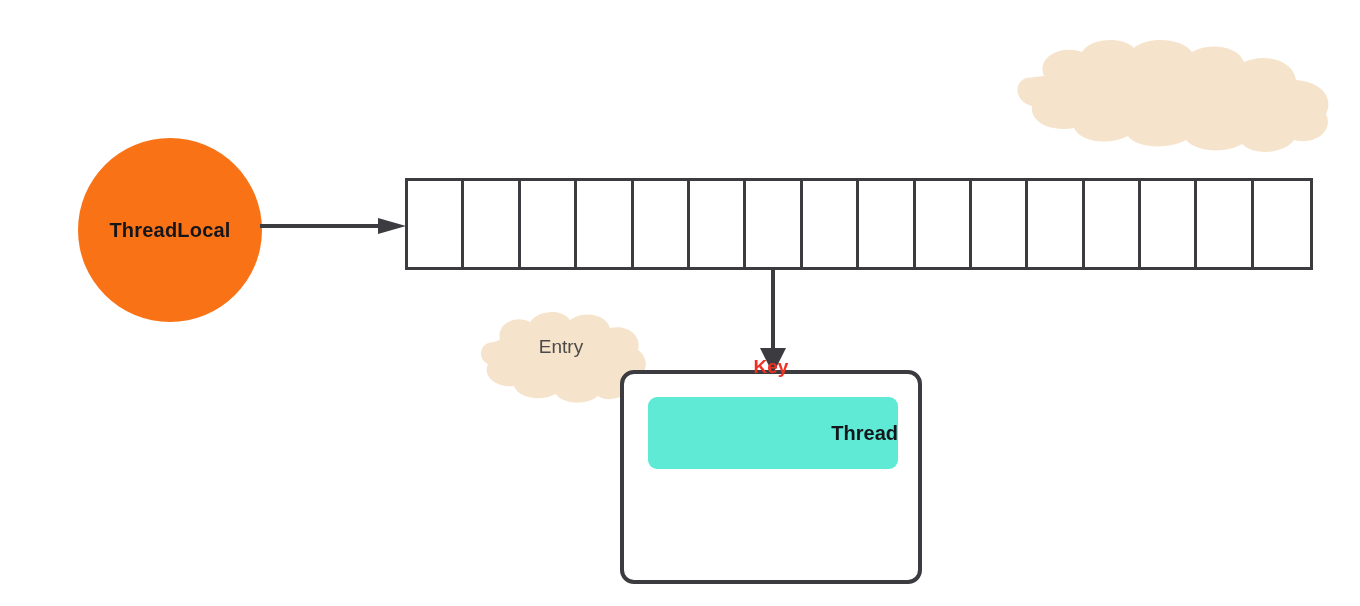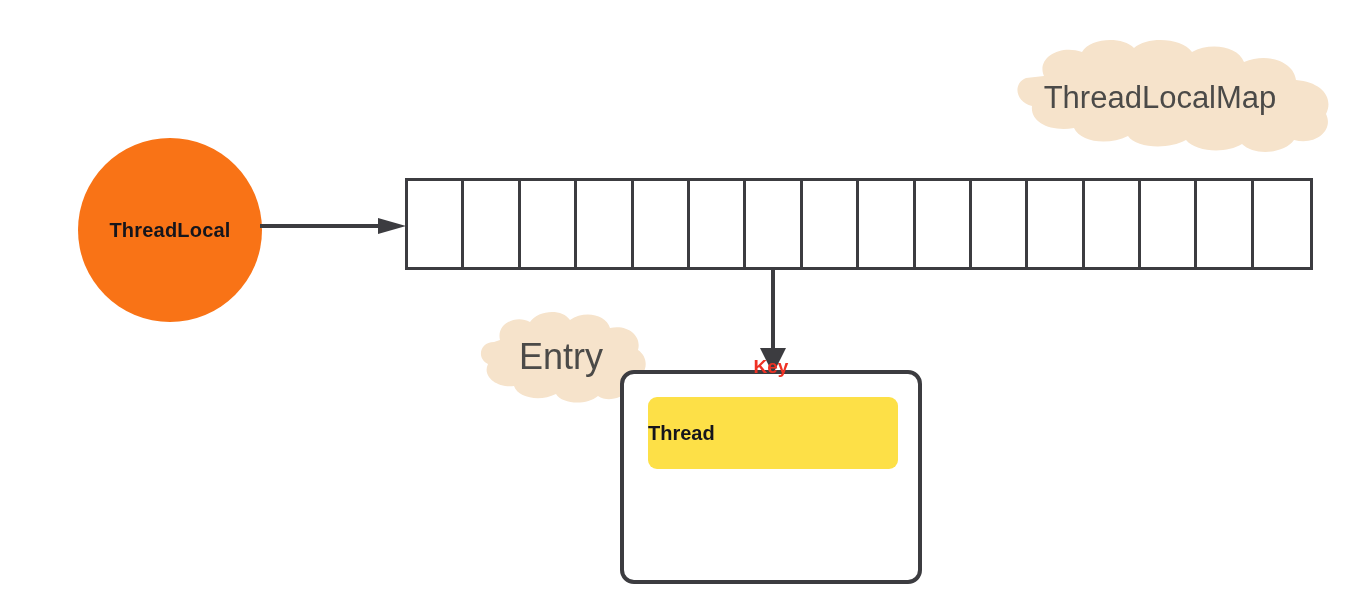--- a/index.html
+++ b/index.html
@@ -106,42 +106,42 @@
     font-size: 31px;
   }
   #cloud-entry {
     left: 470px;
     top: 310px;
     width: 182px;
     height: 94px;
   }
   #cloud-entry .cloud-label {
     top: 26px;
-    font-size: 36px;
+    font-size: 19px;
   }
 
   
   #entry-box {
     position: absolute;
     left: 620px;
     top: 370px;
     width: 302px;
     height: 214px;
     border: 4px solid #3c3c40;
     border-radius: 14px;
     box-sizing: border-box;
     background: #ffffff;
   }
   .slot {
     position: absolute;
-    background: #fde047;
+    background: #5eead4;
     border-radius: 9px;
     display: flex;
     align-items: center;
-    justify-content: flex-start;
+    justify-content: flex-end;
   }
   #entry-key-slot {
     left: 24px;
     top: 23px;
     width: 250px;
     height: 72px;
   }
   #entry-key-label {
     font-size: 20px;
     font-weight: bold;
@@ -212,21 +212,20 @@
   </div>
 
   <div class="cloud" id="cloud-threadlocalmap">
     <svg width="348" height="116" viewBox="0 0 348 116">
       <path fill="#f6e3cb" d="M58,36 C50,18 74,4 96,12 C104,-2 136,-4 148,8 C162,-4 196,-2 206,12
         C224,2 252,6 258,22 C282,12 308,22 310,40 C336,42 348,58 340,74
         C348,90 330,106 308,100 C298,114 268,116 256,104 C240,114 210,112 200,100
         C182,110 150,108 142,96 C122,106 94,102 88,88 C64,92 44,82 46,66
         C30,62 26,44 40,38 Z"></path>
     </svg>
-    <div class="cloud-label">ThreadLocalMap</div>
   </div>
 
   <div class="cloud" id="cloud-entry">
     <svg width="182" height="94" viewBox="0 0 182 94">
       <path fill="#f6e3cb" d="M30,30 C26,14 46,4 60,12 C68,0 92,-2 100,10 C114,0 136,4 140,18
         C158,14 172,26 168,40 C180,48 178,66 162,72 C160,86 140,94 128,86
         C116,96 92,94 86,84 C70,92 48,88 44,76 C26,78 12,66 18,54
         C6,48 10,32 24,32 Z"></path>
     </svg>
     <div class="cloud-label">Entry</div>

